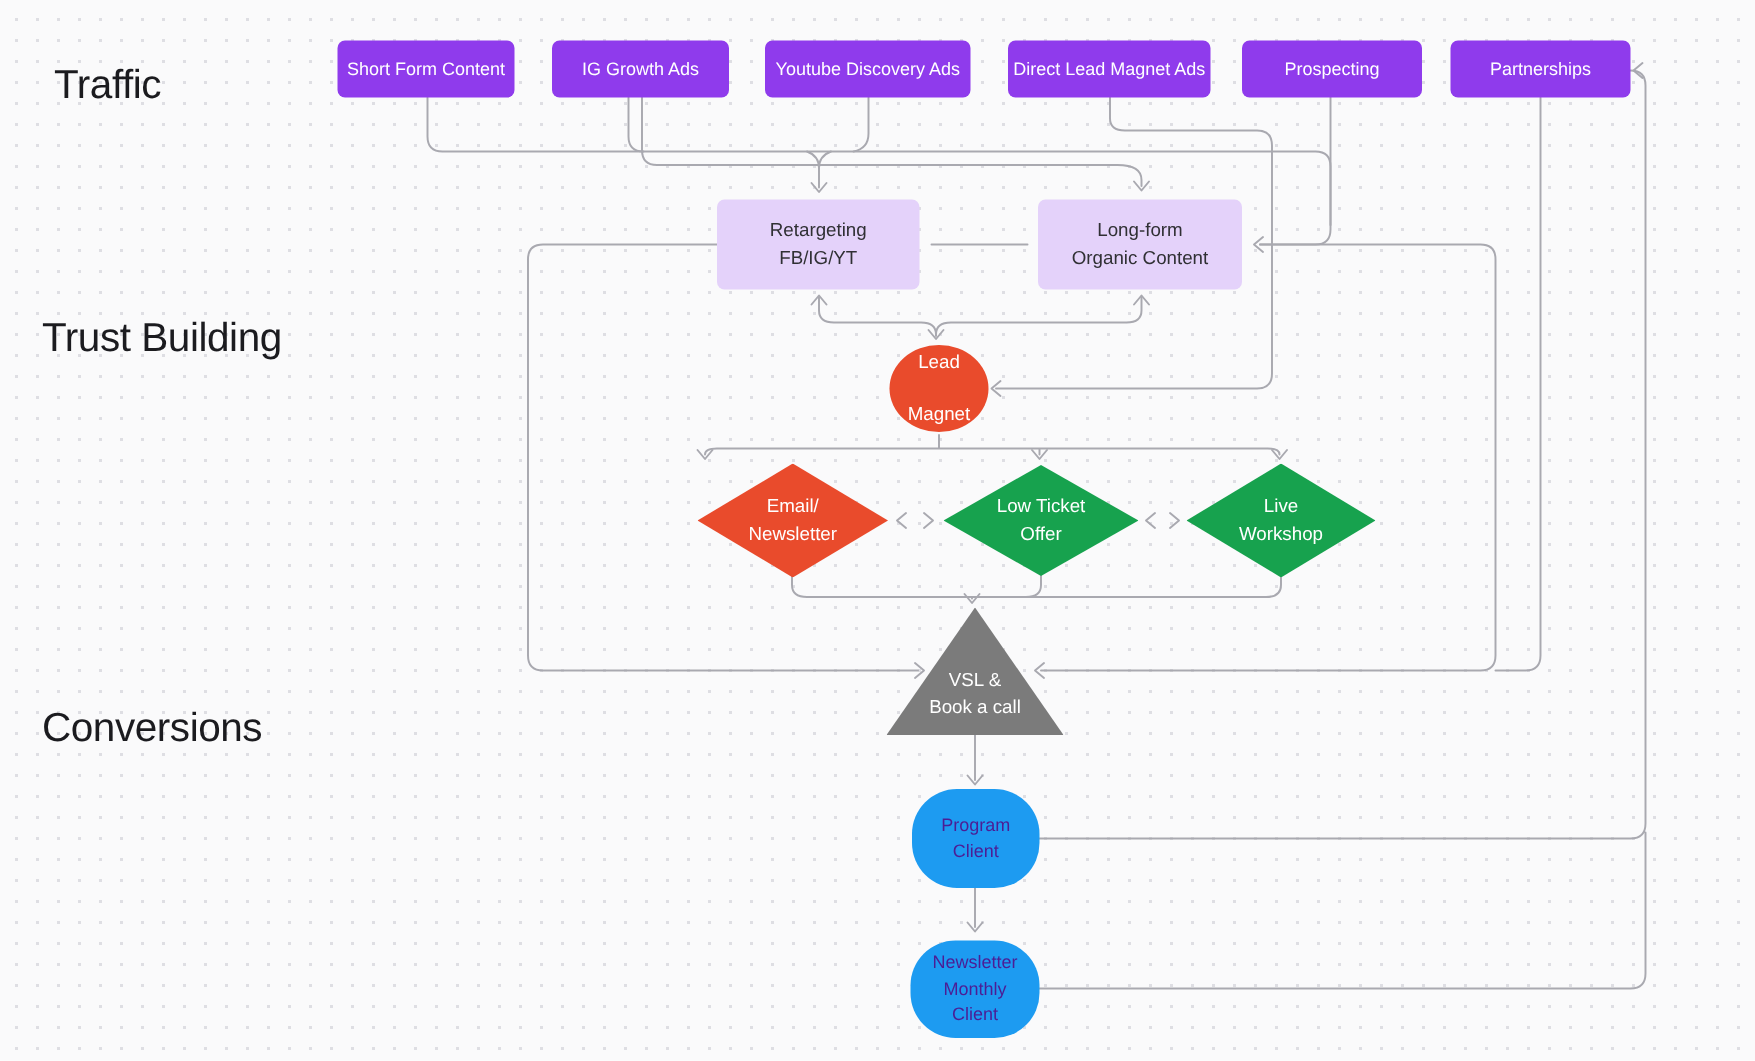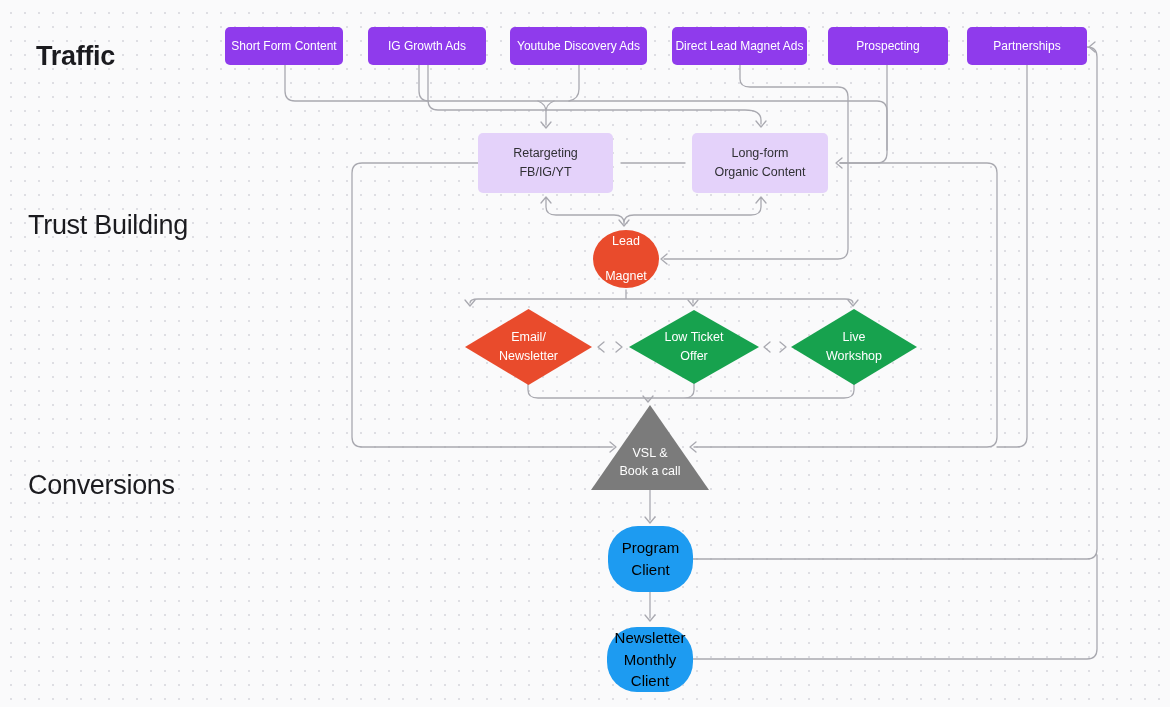--- a/index.html
+++ b/index.html
@@ -12,21 +12,21 @@
   }
   .wires{position:absolute;left:0;top:0;z-index:1;}
   .node{position:absolute;z-index:2;display:flex;flex-direction:column;align-items:center;justify-content:center;text-align:center;box-sizing:border-box;}
   .tnode{top:27px;height:38px;background:#8F3BEC;color:#FFFFFF;border-radius:5px;font-size:12px;justify-content:center;}
   .trustbox{background:#E4D2FA;color:#303034;border-radius:5px;font-size:12.5px;line-height:1.5;}
   .circle{background:#E94B2C;color:#fff;border-radius:50%;font-size:12.5px;line-height:1.5;gap:16px;}
   .diamond{color:#fff;font-size:12.5px;line-height:1.5;clip-path:polygon(50% 0,100% 50%,50% 100%,0 50%);}
   .diamond.orange{background:#E94B2C;}
   .diamond.green{background:#17A24E;}
   .triangle{background:#7B7B7B;color:#fff;font-size:12.5px;line-height:1.5;clip-path:polygon(50% 0,100% 100%,0 100%);justify-content:flex-end;padding-bottom:9px;}
-  .client{background:#1D9BF1;color:#000000;border-radius:30px;font-size:15px;line-height:1.45;}
+  .client{background:#1D9BF1;color:#4c1d95;border-radius:30px;font-size:12px;line-height:1.45;}
   .seclabel{position:absolute;z-index:2;font-size:27px;font-weight:500;color:#1B1B1F;letter-spacing:-0.3px;}
 </style>
 </head>
 <body>
 
 <div class="canvas">
 
   <svg class="wires" width="1170" height="707" viewBox="0 0 1170 707">
     <g fill="none" stroke="#A9A9B0" stroke-width="1.3" stroke-linecap="round" stroke-linejoin="round">
 
@@ -75,21 +75,21 @@
       <path d="M780 342 L786 347 L780 352"></path>
       <path d="M643 396 L648 402 L653 396"></path>
       <path d="M610 442 L616 447 L610 452"></path>
       <path d="M696 442 L690 447 L696 452"></path>
       <path d="M645 517 L650 523 L655 517"></path>
       <path d="M645 615 L650 621 L655 615"></path>
       <path d="M1095 42 L1089 47 L1095 52"></path>
     </g>
   </svg>
 
-  <div class="seclabel" style="left:36px;top:41px;font-weight:bold;">Traffic</div>
+  <div class="seclabel" style="left:36px;top:41px;">Traffic</div>
   <div class="seclabel" style="left:28px;top:210px;">Trust Building</div>
   <div class="seclabel" style="left:28px;top:457px;margin-top:13px;">Conversions</div>
 
   <div class="node tnode" style="left:225px;width:118px;">
     <span>Short Form Content</span>
   </div>
   <div class="node tnode" style="left:368px;width:118px;">
     <span>IG Growth Ads</span>
   </div>
   <div class="node tnode" style="left:510px;width:137px;">

